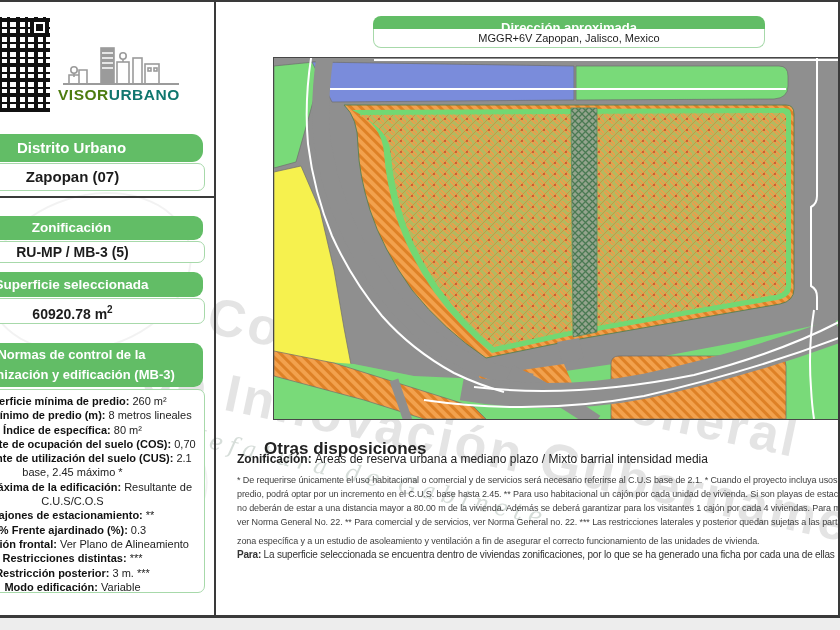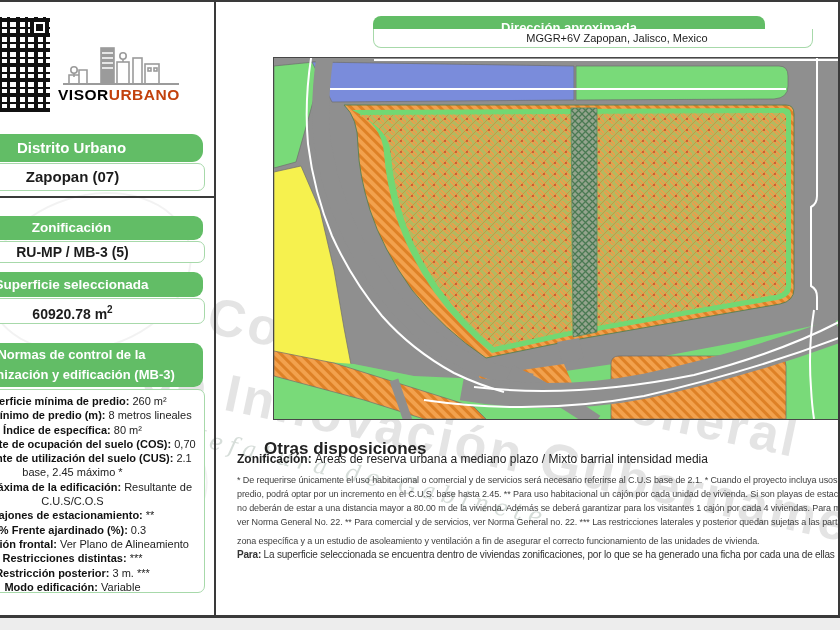--- a/index.html
+++ b/index.html
@@ -29,33 +29,33 @@
   #sup-head{top:272px;height:25px;font-size:13.5px;line-height:25px;}
   #sup-val{top:298px;height:24px;font-size:14px;line-height:22px;font-weight:bold;}
   #sup-val sup{font-size:10px;}
   #normas-head{top:343px;height:42px;font-size:13px;line-height:20px;padding:2px 28px 0 28px;left:-60px;width:207px;}
   #normas-box{top:389px;height:198px;font-size:11px;line-height:14.3px;padding-top:4px;color:#222;}
   #normas-box b{color:#111;}
   
   #dir-head{left:373px;top:5px;width:392px;height:24px;font-size:13px;line-height:24px;
             border-radius:8px 8px 0 0;margin-top:11px;}
   #dir-val{left:373px;top:29px;width:390px;height:18px;font-size:11px;line-height:18px;
-           border-radius:0 0 8px 8px;border-top:none;padding-left:48px;}
+           border-radius:0 0 8px 8px;border-top:none;}
   
   #map{left:273px;top:57px;width:565px;height:361px;border:1px solid #474747;z-index:2;background:#8f8f8f;}
   
   #qr{left:-20px;top:17px;width:70px;height:95px;z-index:3;
       background:
         repeating-linear-gradient(0deg,#111 0 4px,transparent 4px 8px,#111 8px 10px,transparent 10px 15px),
         repeating-linear-gradient(90deg,#111 0 4px,#fff 4px 9px,#111 9px 12px,#fff 12px 18px);}
   #qr .finder{position:absolute;right:1px;top:1px;width:19px;height:19px;background:#fff;border:4px solid #111;box-sizing:border-box;}
   #qr .finder i{position:absolute;left:2px;top:2px;width:7px;height:7px;background:#111;display:block;}
   #logo{left:55px;top:44px;width:130px;height:60px;z-index:3;}
   #logo-text{position:absolute;left:3px;top:42px;font-size:15.5px;font-weight:bold;letter-spacing:0.5px;}
-  #logo-text .visor{color:#000000;} #logo-text .urbano{color:#c2410c;}
+  #logo-text .visor{color:#4d7c0f;} #logo-text .urbano{color:#0f766e;}
   
   .bz{z-index:3;}
   #otras-title{left:237px;top:439px;font-size:17px;font-weight:bold;color:#222;margin-left:27px;}
   #zon-line{left:237px;top:452px;font-size:12px;color:#222;white-space:nowrap;text-align:center;}
   #fineprint{left:237px;top:473px;width:610px;font-size:9px;line-height:14px;color:#3f3f3f;letter-spacing:-0.1px;}
   #fineprint div{white-space:nowrap;}
   #fineprint div:nth-child(5){margin-top:5px;}
   #nota{left:237px;top:549px;font-size:10px;letter-spacing:-0.2px;color:#333;white-space:nowrap;}
   
   #bottom-rule{left:0;top:615px;width:840px;height:3px;background:#3a3a3a;z-index:5;}

